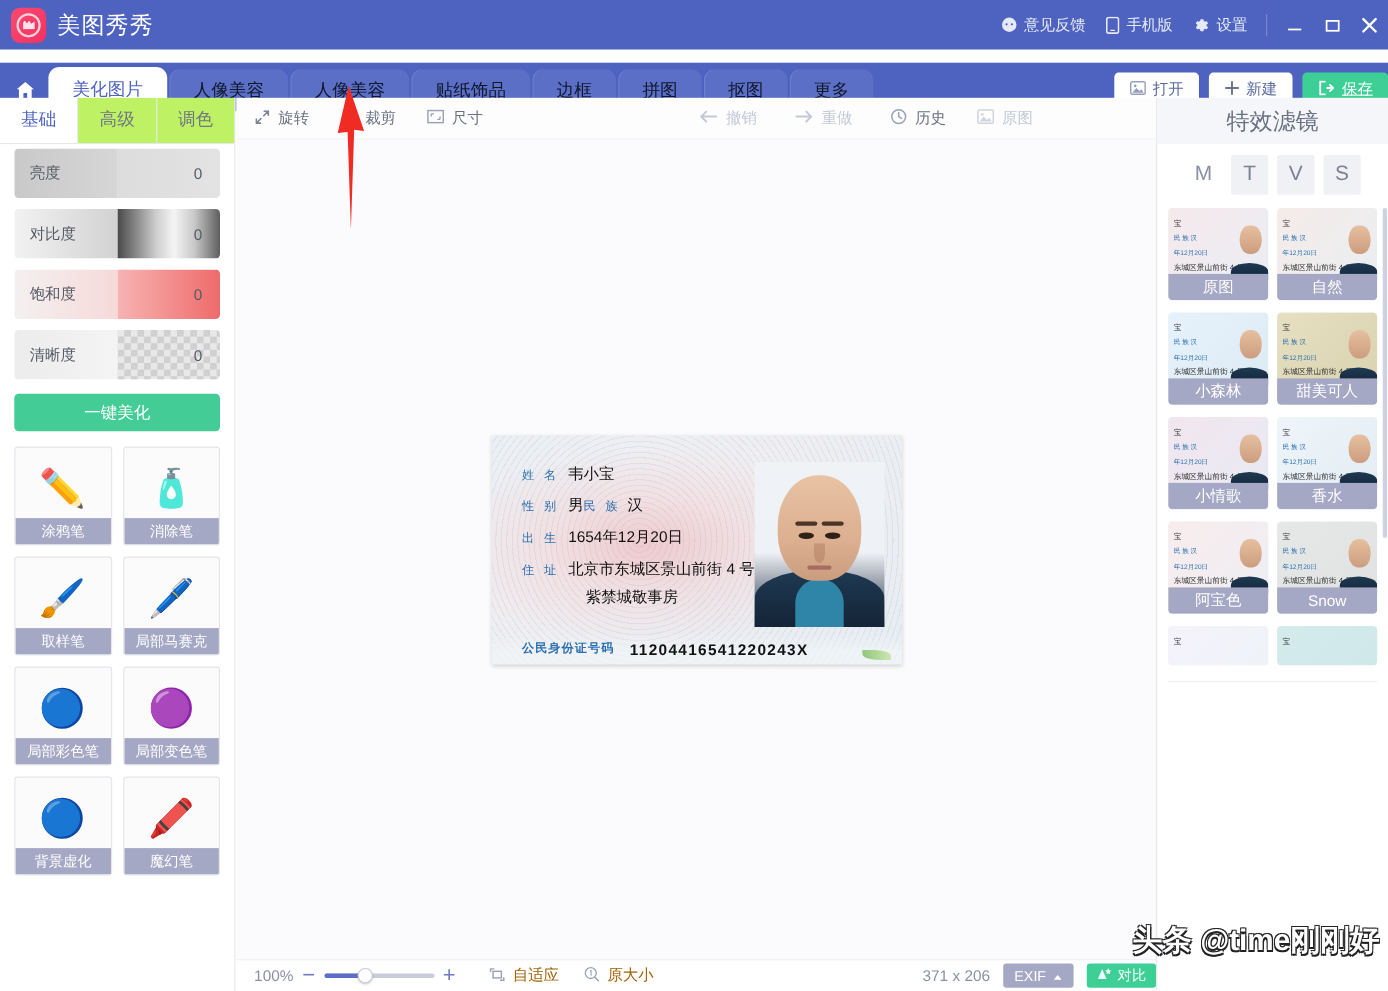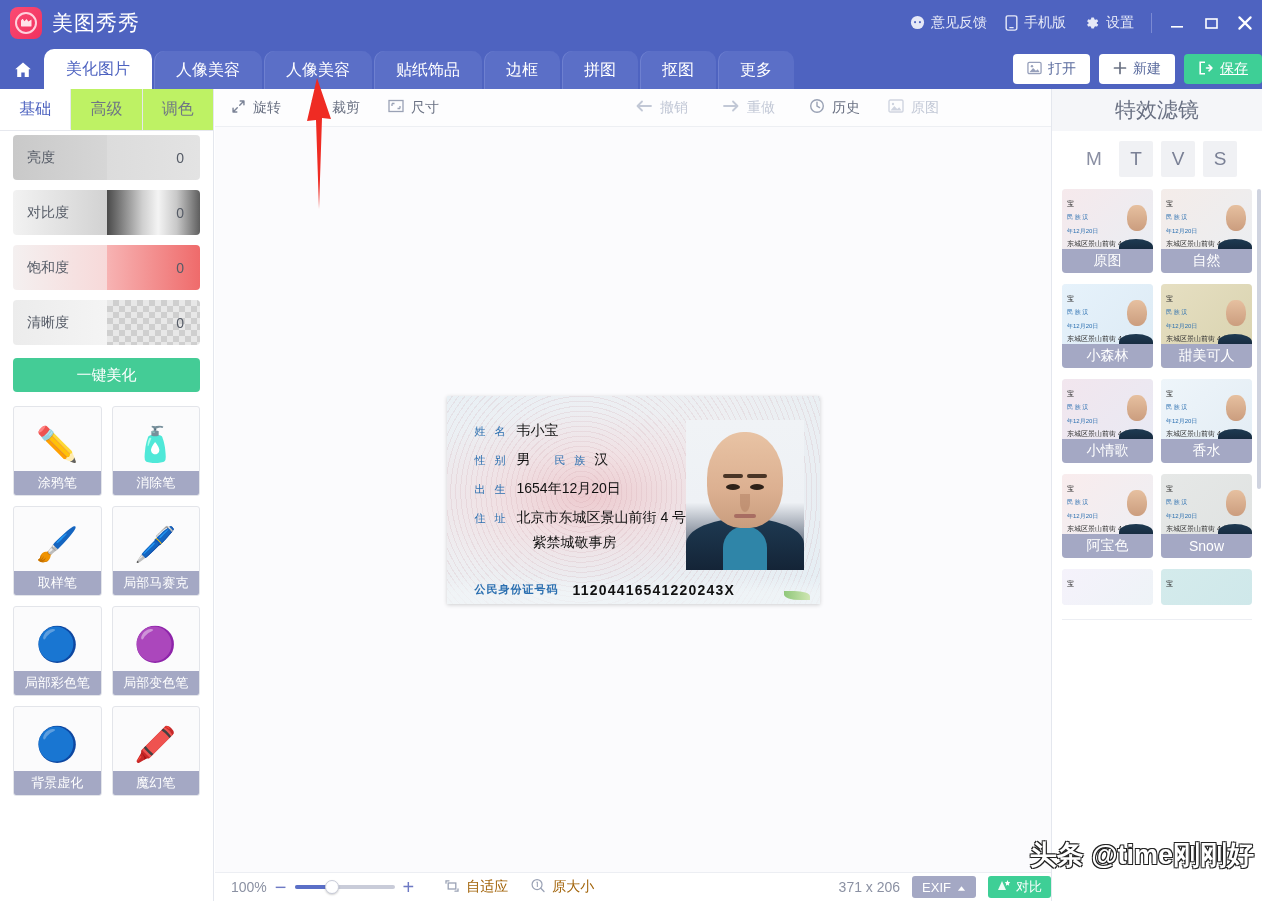--- a/index.html
+++ b/index.html
@@ -40,31 +40,31 @@
   .tb-item .ic { margin-right: 6px; display:flex; align-items:center; }
   .tb-sep { width: 1px; height: 20px; background: #7b8ad3; margin: 0 8px; }
   .wbtn {
     width: 34px; height: 45px; display:flex; align-items:center; justify-content:center;
     color:#fff;
   }
   .wbtn svg { display:block; }
 
   
   .tabbar {
-    position: absolute; left: 0; top: 45px; width: 1262px; height: 44px;
+    position: absolute; left: 0; top: 57px; width: 1262px; height: 44px;
     background: #4e63c0; display: flex; align-items: flex-end;
   }
   .home-tab {
     width: 42px; height: 38px; display:flex; align-items:center; justify-content:center;
     margin-left: 2px; flex: 0 0 auto;
   }
   .tab {
     position: relative; height: 38px; padding: 0 22px;
     display: flex; align-items: center; justify-content: center;
-    color: #ffffff; font-size: 16px; white-space: nowrap;
+    color: #0f172a; font-size: 16px; white-space: nowrap;
     border-radius: 10px 10px 0 0;
     background: #5b6fc7;
     margin-right: 2px;
     box-shadow: inset 1px 0 0 #6e80d0;
   }
   .tab.active {
     background: #fff; color: #4e63c0; height: 40px;
     box-shadow: none;
   }
   .tabbar-right { margin-left: auto; display: flex; align-items: center; padding-bottom: 5px; padding-right: 0px; }
@@ -554,21 +554,21 @@
     <div class="canvas-area">
       <div class="idcard">
         <div class="id-fields">
           <div class="id-row">
             <span class="id-k">姓 名</span>
             <span class="id-v">韦小宝</span>
           </div>
           <div class="id-row">
             <span class="id-k">性 别</span>
             <span class="id-v">男</span>
-            <span class="id-k" style="width:auto;margin-left:24px;font-family:Liberation Serif, serif;">民 族</span>
+            <span class="id-k" style="width:auto;">民 族</span>
             <span class="id-v" style="margin-left:6px;">汉</span>
           </div>
           <div class="id-row">
             <span class="id-k">出 生</span>
             <span class="id-v">1654</span>
             <span class="id-v sm">年</span>
             <span class="id-v">12</span>
             <span class="id-v sm">月</span>
             <span class="id-v">20</span>
             <span class="id-v sm">日</span>

